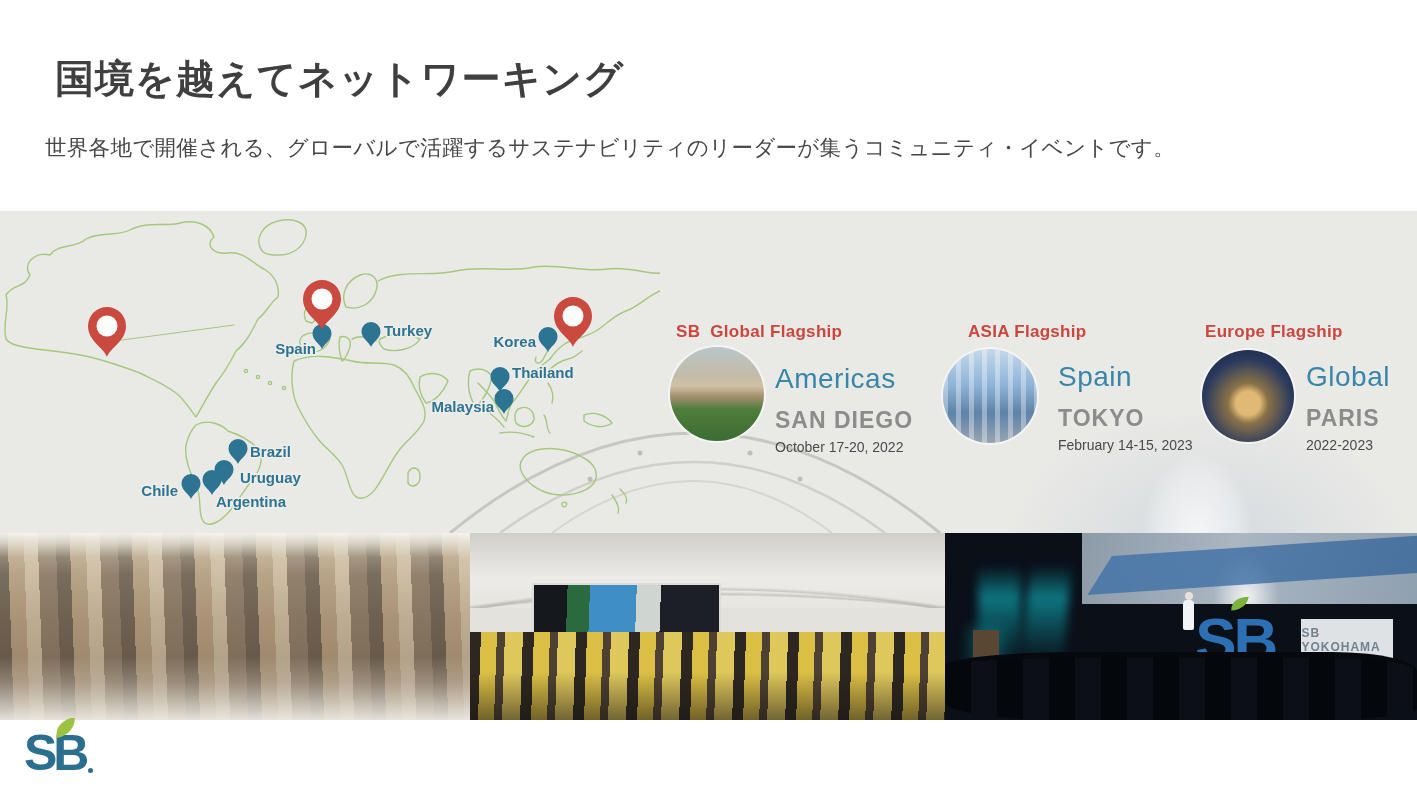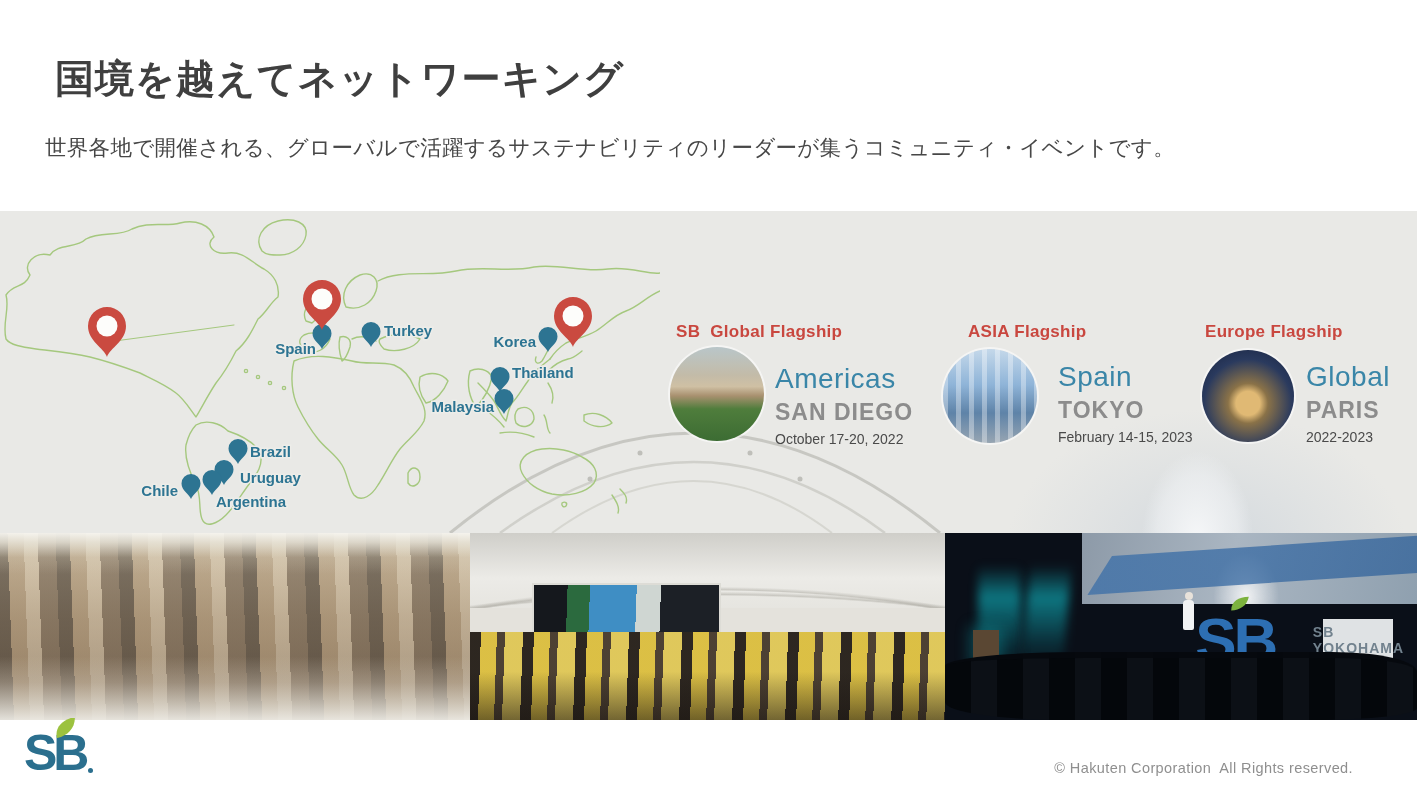--- a/index.html
+++ b/index.html
@@ -44,21 +44,21 @@
   .banner .n{font-size:43px;letter-spacing:0;padding:0 1px;}
   
   .event-card{position:absolute;}
   .tag{font-size:17px;font-weight:bold;color:#c9473f;white-space:pre;letter-spacing:.3px;}
   .evt-circle{
     position:absolute;border-radius:50%;
     box-shadow:0 0 0 2px rgba(255,255,255,.55);
   }
   .evt-text{position:absolute;white-space:nowrap;}
   .evt-region{font-size:28px;font-weight:normal;color:#3a86a8;letter-spacing:.5px;}
-  .evt-city{font-size:23px;font-weight:bold;color:#8c8c8c;letter-spacing:1px;margin-top:4px;}
+  .evt-city{font-size:23px;font-weight:bold;color:#8c8c8c;letter-spacing:1px;margin-top:12px;}
   .evt-date{font-size:14px;color:#4a4a4a;margin-top:5px;}
   .c-sandiego{background:
     linear-gradient(180deg,#b9c6c9 0%,#c3bba8 30%,#cfc0a4 42%,#a8906f 52%,#4f7d3c 66%,#3c6c33 100%);}
   .c-tokyo{background:
     repeating-linear-gradient(90deg,rgba(255,255,255,.35) 0 5px,rgba(255,255,255,0) 5px 13px),
     linear-gradient(180deg,#c4d8ea 0%,#8fb4d8 38%,#5e83a8 68%,#97a5b2 100%);}
   .c-paris{background:
     radial-gradient(circle at 50% 58%,#e0b974 0 12px,#8a7248 20px,#2a3a5e 44px,#16203a 100%);}
   
   .photos{position:absolute;left:0;top:533px;width:1417px;height:187px;}
@@ -92,22 +92,22 @@
   .stage-swoosh{position:absolute;left:8%;top:12%;width:120%;height:55%;
     background:linear-gradient(90deg,#3a6ea8,#2f5f96);transform:skewX(-35deg) rotate(-4deg);opacity:.75;}
   .spot{position:absolute;width:9%;height:58%;top:17%;filter:blur(5px);
     background:linear-gradient(180deg, rgba(16,186,198,0) 0%, rgba(16,186,198,.6) 30%, rgba(10,120,134,.25) 75%, rgba(0,0,0,0) 100%);}
   .spot.s1{left:7%;}  .spot.s2{left:17%;transform:skewX(-5deg);}
   .podium{position:absolute;left:6%;top:52%;width:26px;height:32px;background:#5a4733;box-shadow:0 0 14px 4px rgba(18,160,170,.35);}
   .speaker-fig{position:absolute;left:50.5%;top:36%;width:11px;height:30px;background:#f2f3f4;border-radius:4px 4px 2px 2px;}
   .speaker-fig:before{content:"";position:absolute;left:2px;top:-8px;width:8px;height:8px;border-radius:50%;background:#e8e2da;}
   .sb-stage{position:absolute;left:53%;top:38%;font-size:62px;font-weight:bold;color:#2d6fb3;letter-spacing:-3px;}
   .sb-stage .leaf{position:absolute;left:34px;top:-8px;}
-  .stage-sign{position:absolute;right:5%;top:46%;width:70px;height:42px;background:#dfe2e4;
-    display:flex;align-items:center;justify-content:center;font-size:14px;font-weight:bold;color:#72828e;letter-spacing:1px;}
+  .stage-sign{position:absolute;right:5%;top:46%;width:92px;height:42px;background:#dfe2e4;
+    display:flex;align-items:center;justify-content:center;font-size:12px;font-weight:bold;color:#72828e;letter-spacing:1px;}
   .stage-crowd{position:absolute;left:0;bottom:0;width:100%;height:33%;
     background:
       repeating-linear-gradient(90deg, rgba(4,7,11,1) 0 26px, rgba(12,16,22,1) 26px 52px);
     border-top:6px solid rgba(6,9,13,.9);border-radius:30% 18% 22% 26%/14px 20px 12px 18px;}
   
   .footer{position:absolute;left:0;top:720px;width:1417px;height:76px;background:#ffffff;}
   .sb-logo{position:absolute;left:24px;top:4px;width:90px;height:62px;}
   .sb-logo .txt{font-size:50px;font-weight:bold;color:#2b6f8e;letter-spacing:-4px;}
   .sb-logo .leaf{position:absolute;left:29px;top:-6px;}
   .sb-logo .rdot{position:absolute;left:64px;top:44px;width:5px;height:5px;border-radius:50%;background:#2b6f8e;}
@@ -285,14 +285,13 @@
 </div>
 
 <div class="footer">
   <div class="sb-logo">
     <span class="txt">SB</span>
     <svg class="leaf" width="26" height="20" viewBox="0 0 26 20">
       <path d="M2,18 C2,7 11,1 24,1 C22,12 13,18 2,18 Z" fill="#9cc23f" transform="rotate(-12 13 10)"></path>
     </svg>
     <span class="rdot"></span>
   </div>
-  <div class="copyright">© Hakuten Corporation  All Rights reserved.</div>
 </div>
 
 </body></html>

